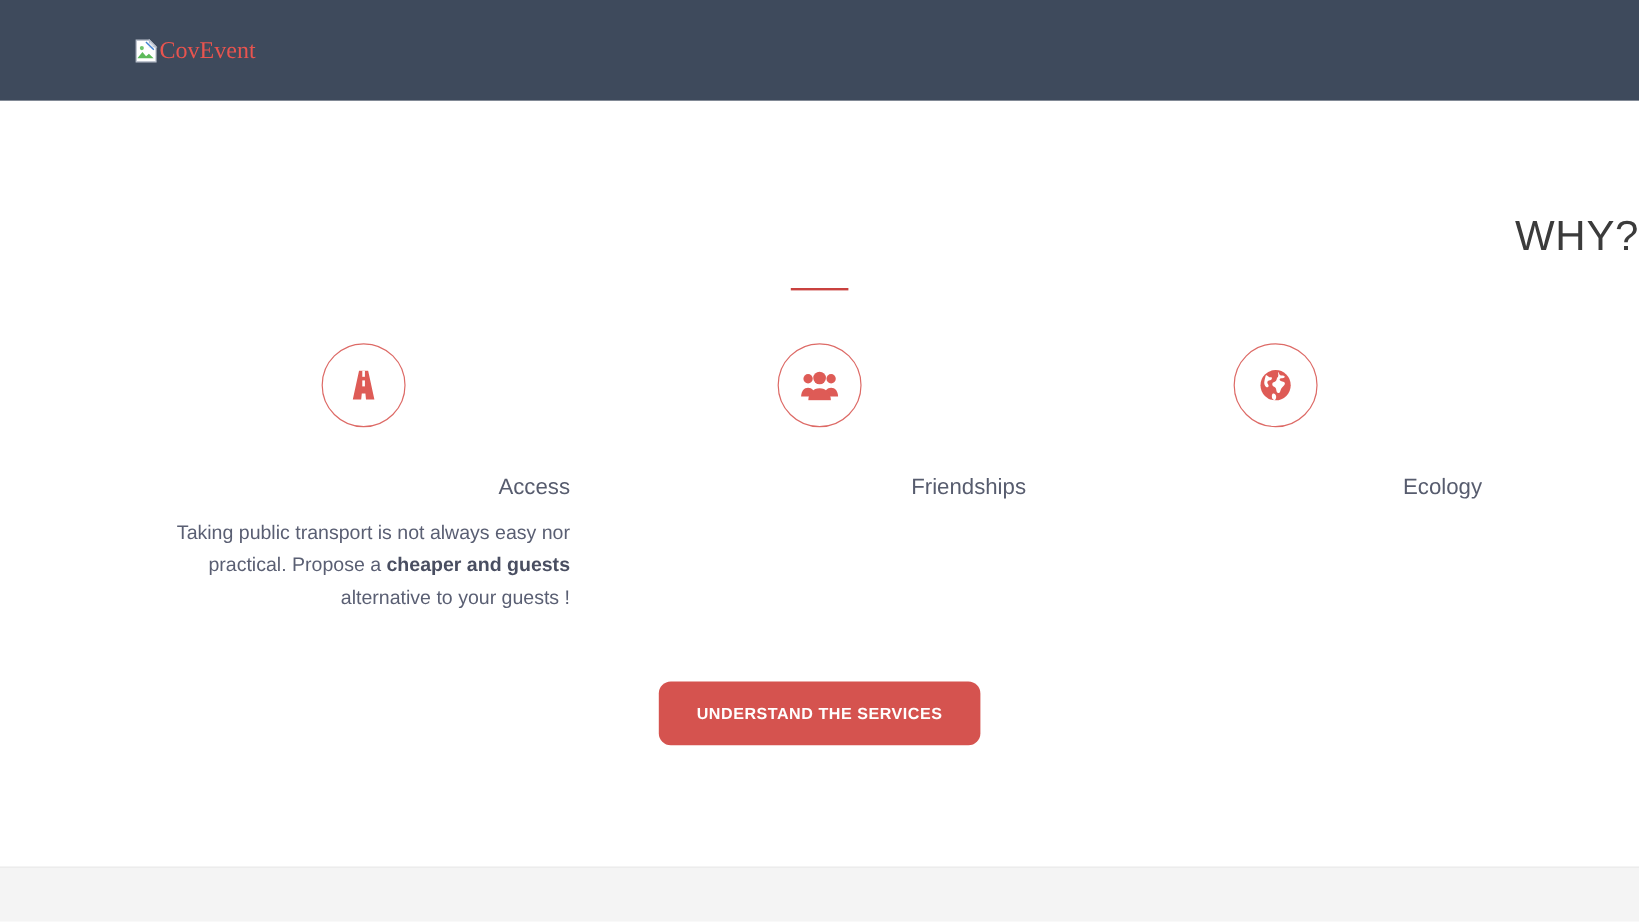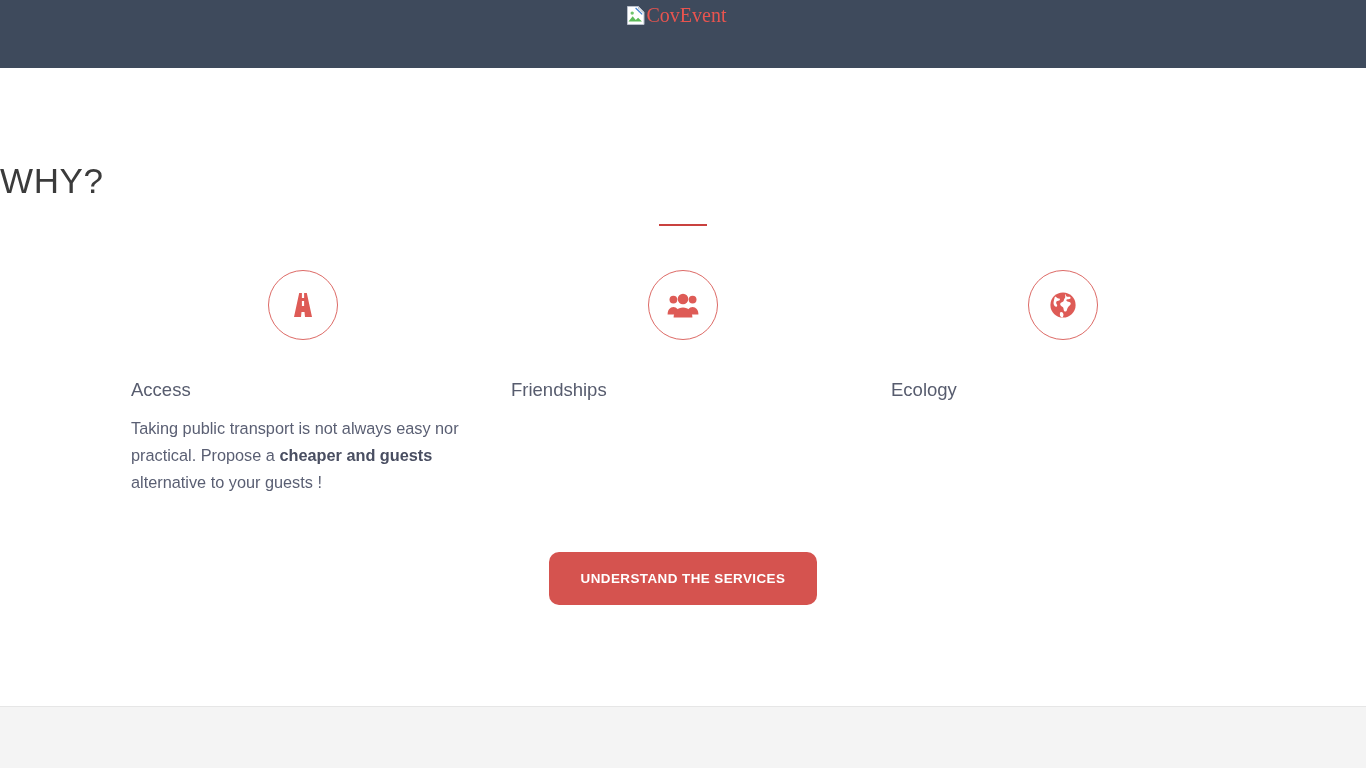--- a/index.html
+++ b/index.html
@@ -14,27 +14,26 @@
     font-family: "Liberation Sans", sans-serif;
     background: #ffffff;
     color: #4a4f63;
     -webkit-font-smoothing: antialiased;
   }
 
   
   .site-header {
     position: relative;
     width: 100%;
-    height: 68px;
+    height: 84px;
     background: #3e4a5c;
     display: flex;
     align-items: center;
     justify-content: space-between;
     padding: 0 126px 0 112px;
-    flex-direction: column;
   }
 
   .brand {
     display: flex;
     align-items: center;
     height: 30px;
     line-height: 30px;
     text-decoration: none;
   }
 
@@ -89,21 +88,21 @@
   
   .why-section {
     width: 100%;
     height: 638px;
     background: #ffffff;
     padding-top: 92px;
     position: relative;
   }
 
   .section-title {
-    text-align: left;
+    text-align: right;
     font-size: 35px;
     font-weight: 400;
     letter-spacing: 0.6px;
     color: #3b3b3b;
     line-height: 42px;
   }
 
   .title-rule {
     width: 48px;
     height: 2px;
@@ -114,21 +113,21 @@
   .features {
     display: flex;
     width: 1140px;
     margin: 0 auto;
     padding-top: 44px;
   }
 
   .feature {
     width: 380px;
     padding: 0 18px;
-    text-align: left;
+    text-align: right;
   }
 
   .icon-circle {
     width: 70px;
     height: 70px;
     margin: 0 auto;
     border: 1px solid #dd6a66;
     border-radius: 50%;
     display: flex;
     align-items: center;

